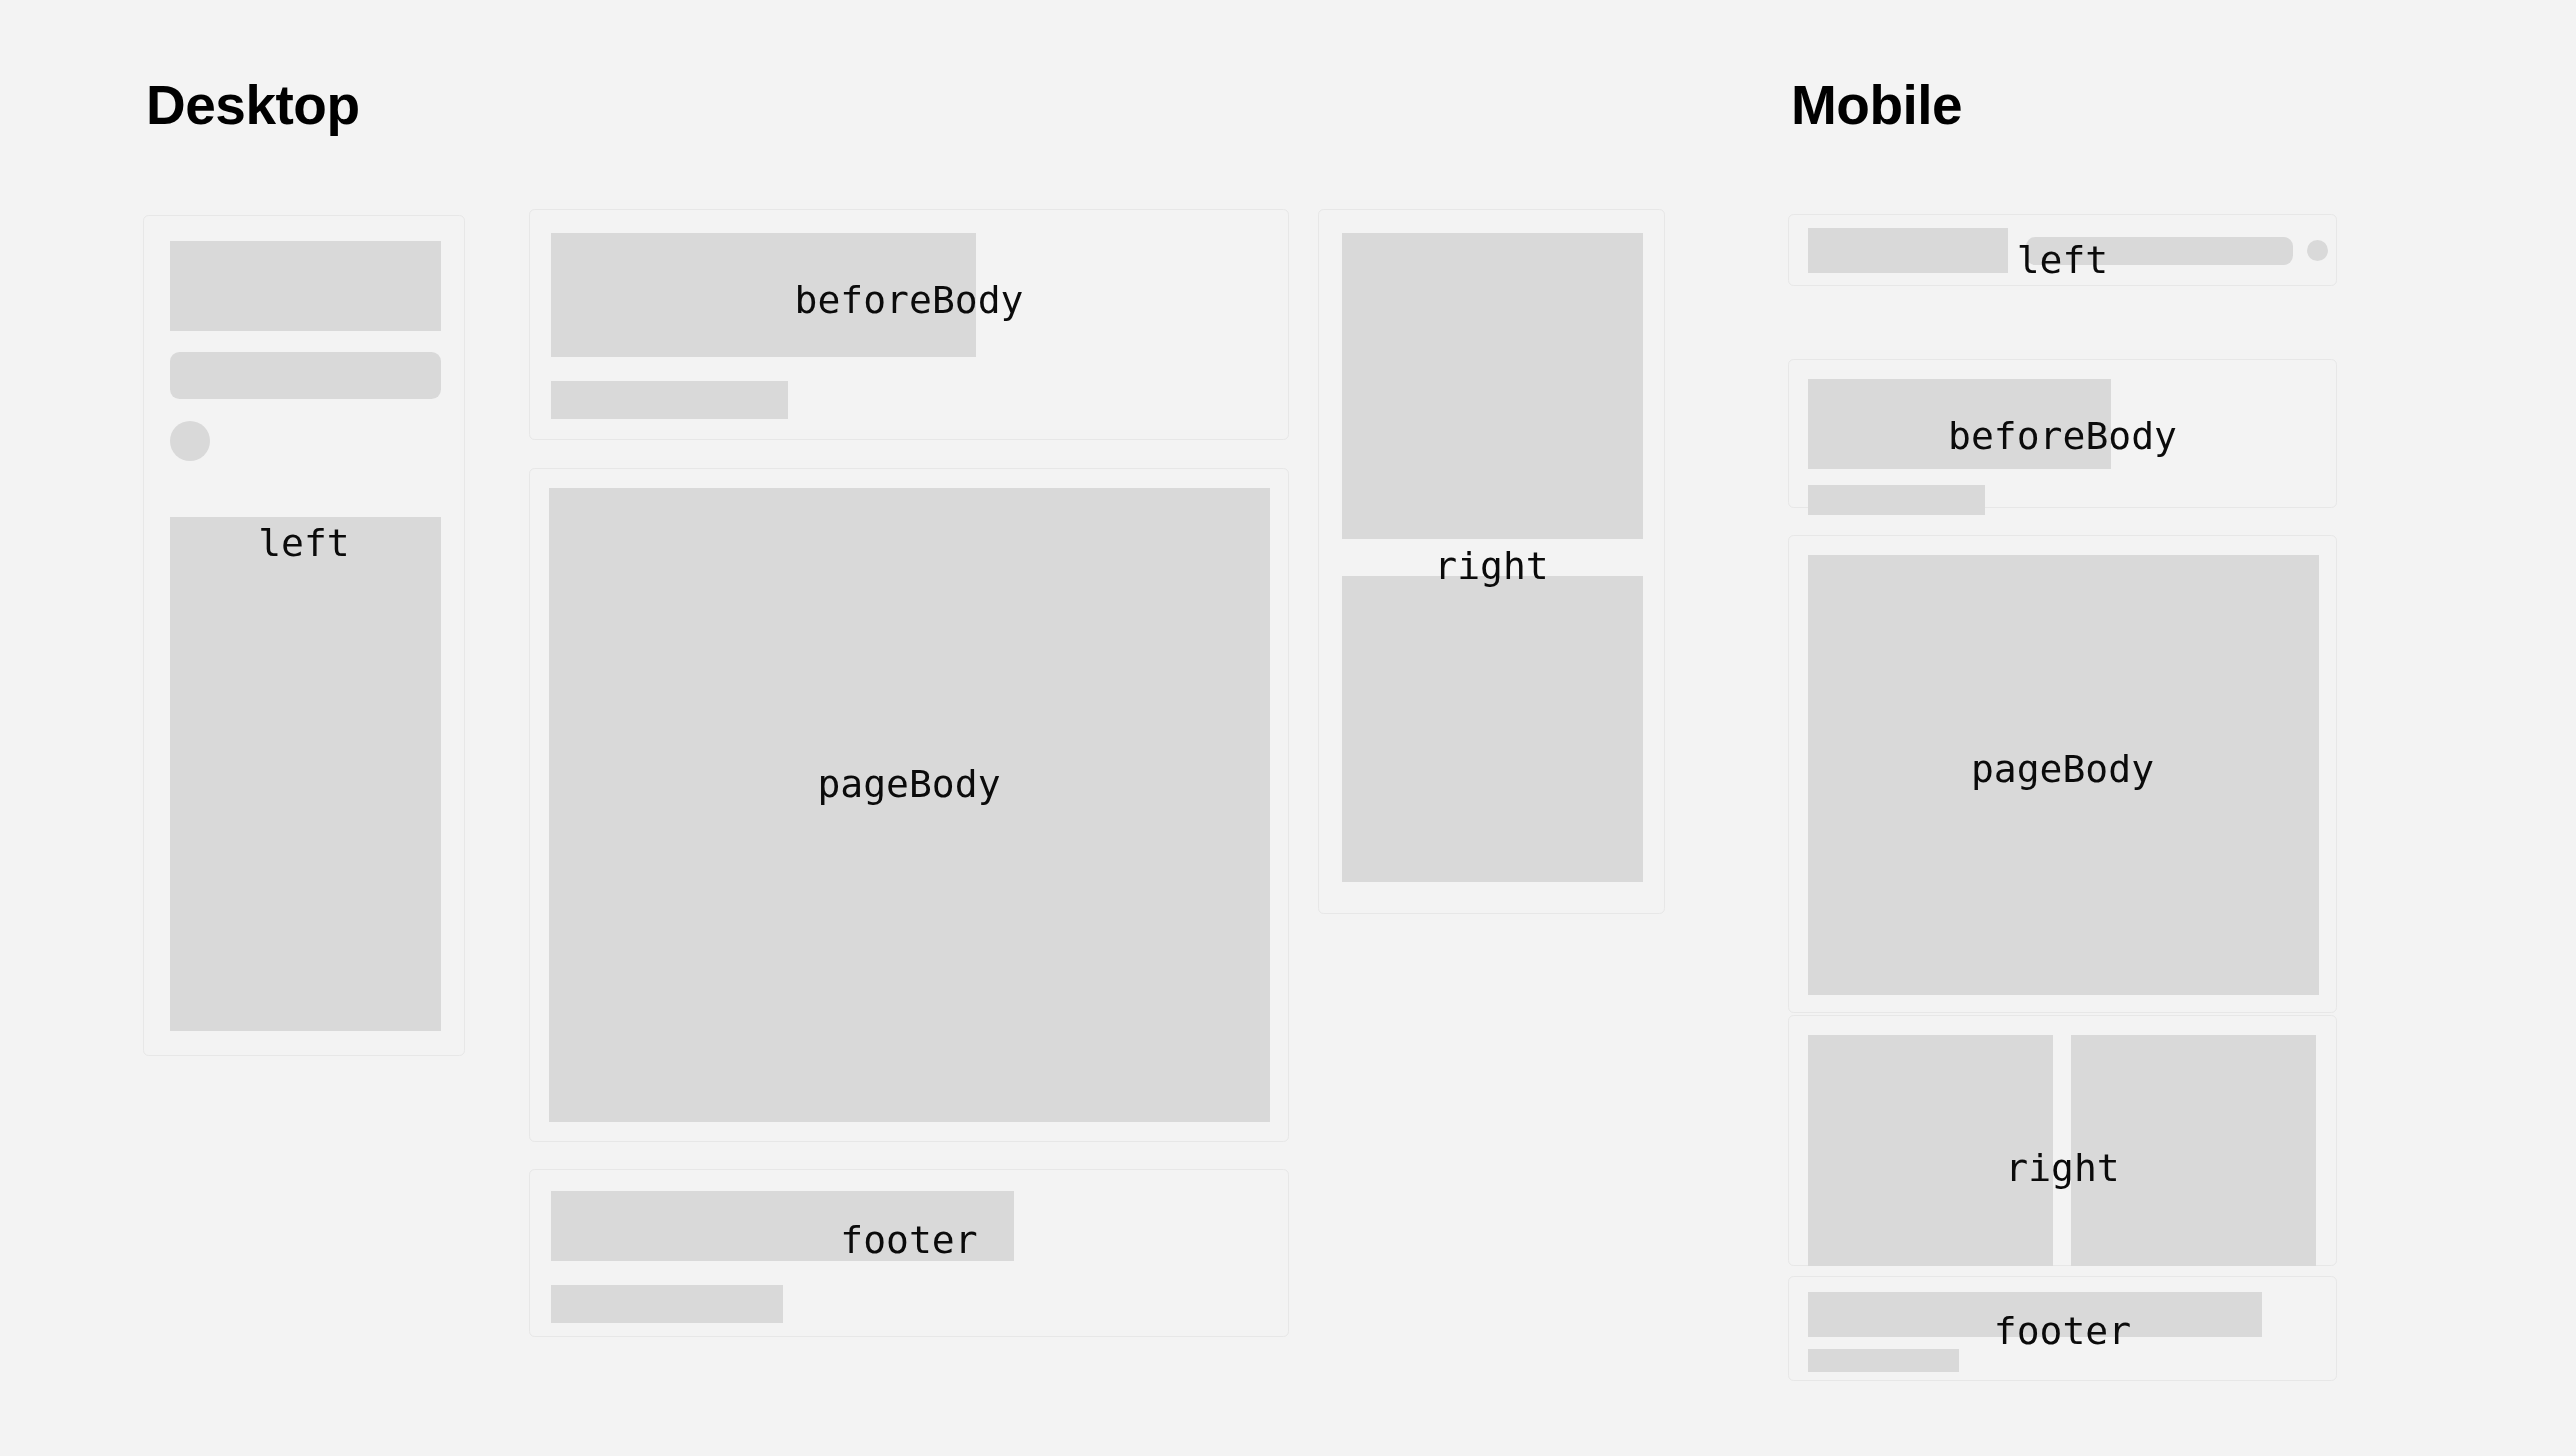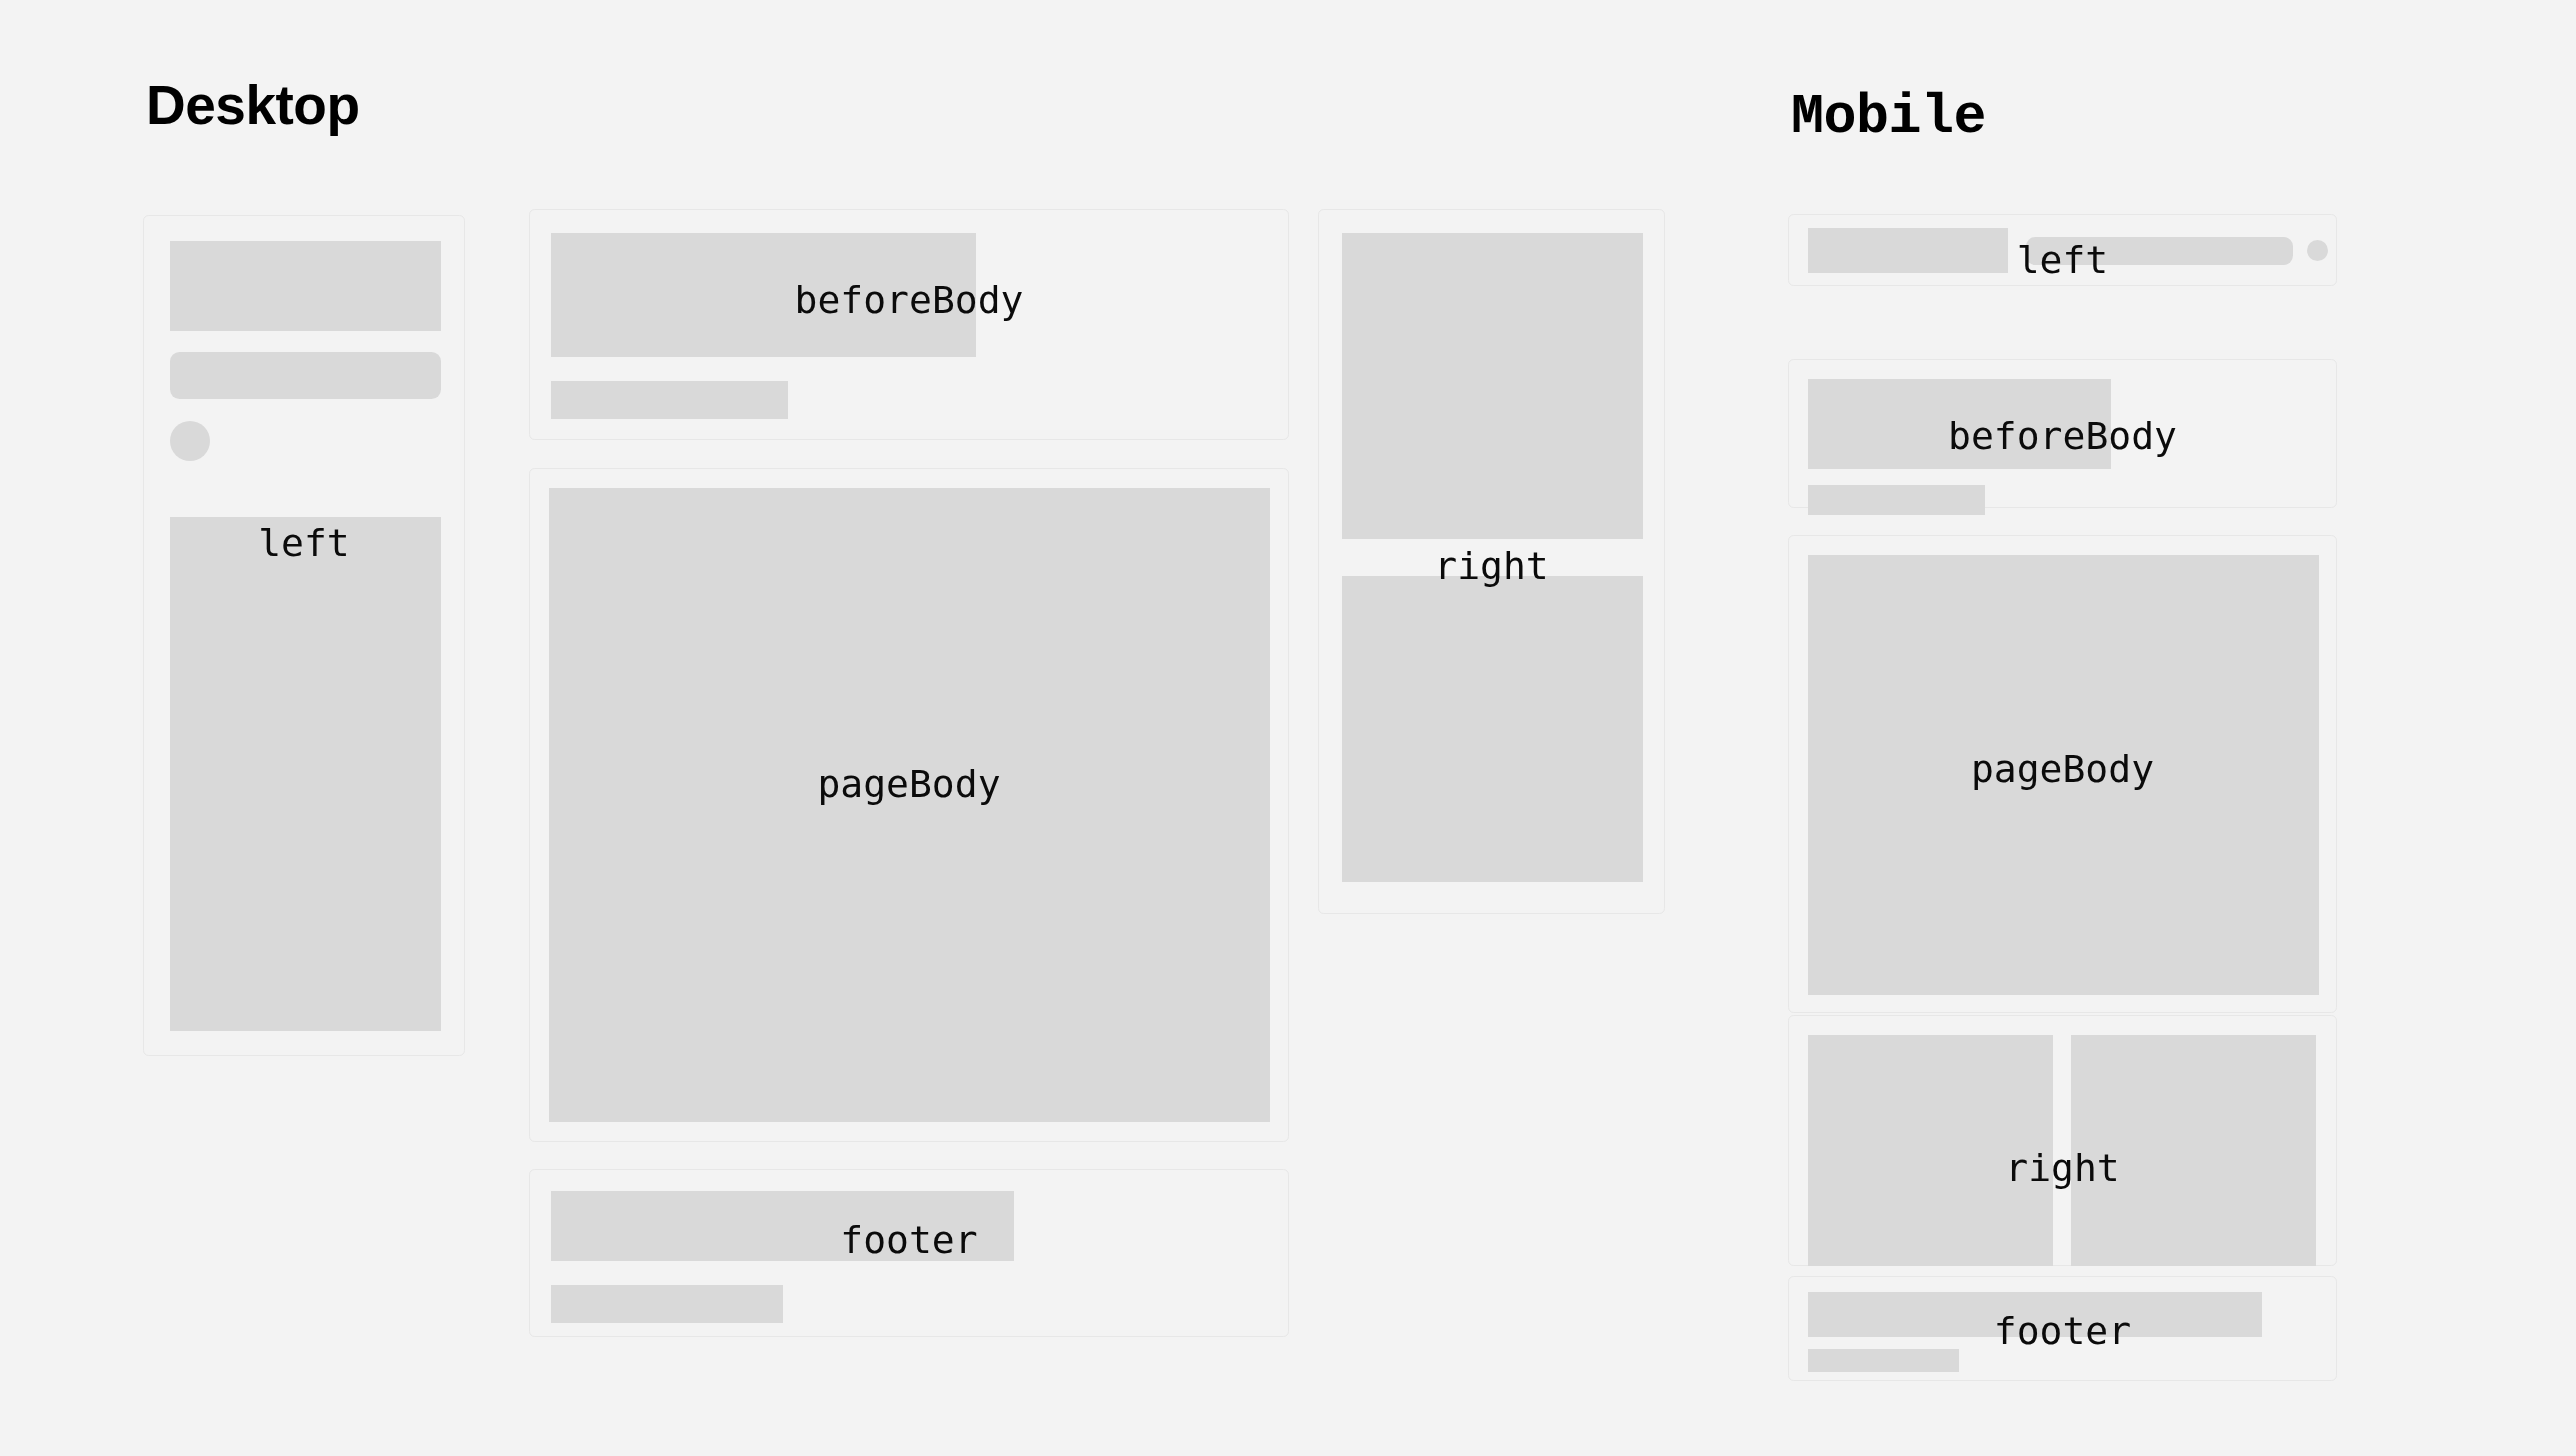--- a/index.html
+++ b/index.html
@@ -24,21 +24,21 @@
     position: absolute;
     font-family: "Liberation Sans", sans-serif;
     font-weight: bold;
     font-size: 55px;
     line-height: 1;
     color: #000000;
     letter-spacing: -0.5px;
     white-space: nowrap;
   }
   #desktop-title { left: 146px; top: 78px; }
-  #mobile-title  { left: 1791px; top: 90px; font-family: Liberation Mono, monospace; }
+  #mobile-title  { left: 1791px; top: 78px; }
 
   
   .panel {
     position: absolute;
     background: #f3f3f3;
     border: 1.9px solid #e7e7e7;
     border-radius: 5.6px;
   }
 
   

